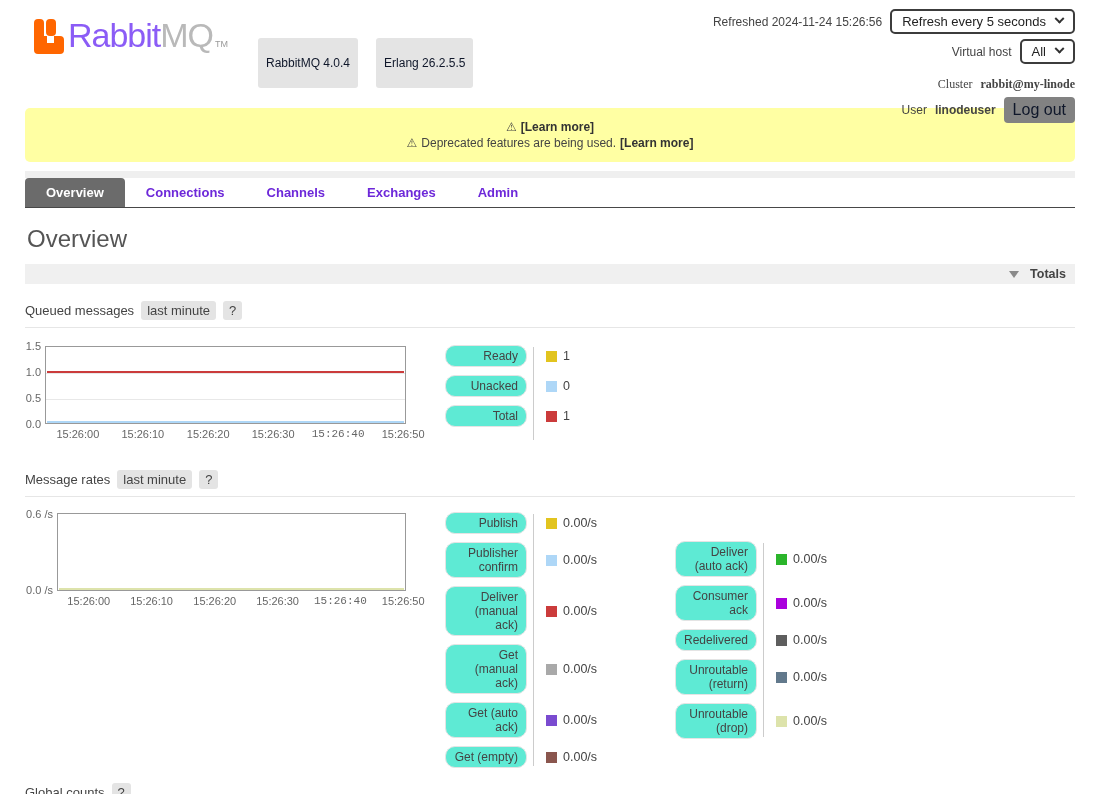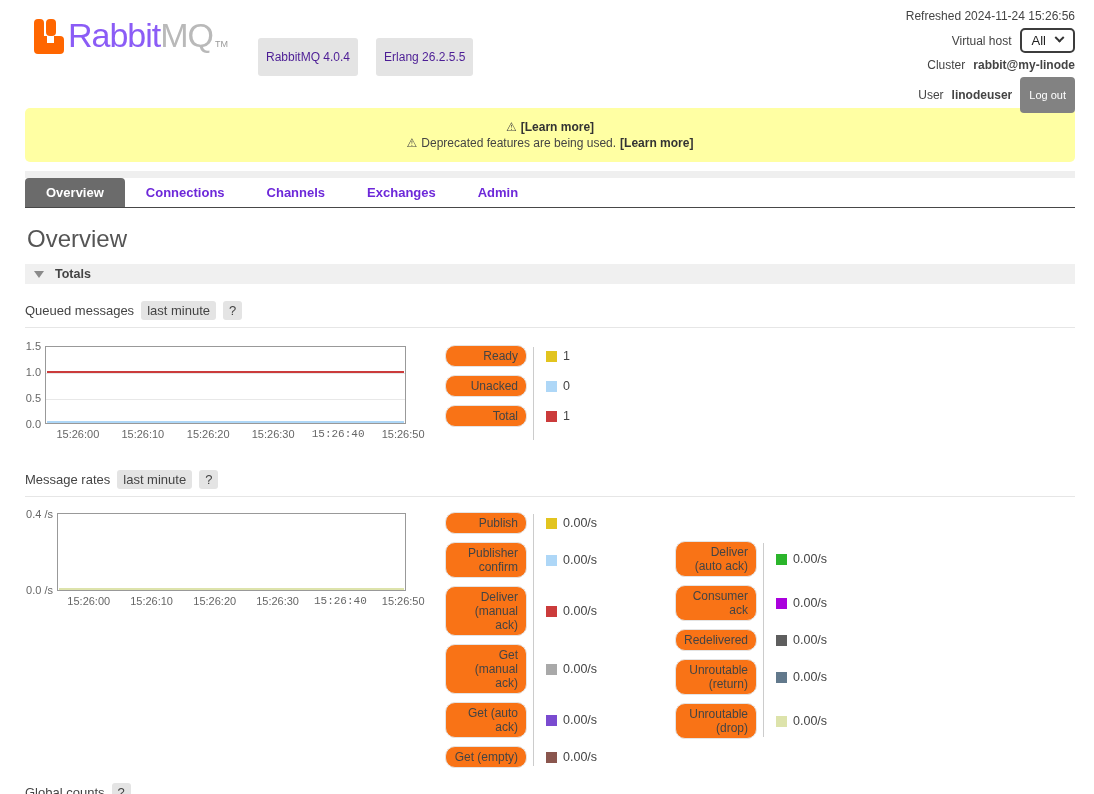--- a/index.html
+++ b/index.html
@@ -14,36 +14,36 @@
   
   .header { position: relative; height: 106px; }
   .logo { position: absolute; left: 9px; top: 16px; display: flex; align-items: flex-start; cursor: pointer; }
   .logo-mark { margin-top: 3px; }
   .logo-text { font-size: 34px; font-weight: 500; letter-spacing: -1px; line-height: 38px; margin-left: 4px; }
   .logo-rabbit { color: #8b5cf6; }
   .logo-mq { color: #b9b9b9; }
   .logo-tm { font-size: 9px; color: #9a9a9a; align-self: flex-end; margin: 5px 0 6px 2px; letter-spacing: 0; }
   .version-badges { position: absolute; left: 233px; top: 38px; display: flex; gap: 18px; }
   .badge {
-    background: #e4e4e4; color: #4c1d95; border-radius: 3px;
-    padding: 12px 8px; font-size: 12px; white-space: nowrap;
+    background: #e4e4e4; color: #0f172a; border-radius: 3px;
+    padding: 18px 8px; font-size: 12px; white-space: nowrap;
   }
   .meta { position: absolute; right: 0; top: 9px; display: flex; flex-direction: column; align-items: flex-end; gap: 5px; }
   .meta-row { display: flex; align-items: center; gap: 8px; }
   .select {
     display: inline-flex; align-items: center; gap: 10px;
     border: 2px solid #3c3c3c; border-radius: 5px; background: #fff;
     padding: 2px 10px; font-size: 13px; color: #222; cursor: pointer; height: 25px;
   }
   .chev { width: 7px; height: 7px; border-right: 2px solid #333; border-bottom: 2px solid #333;
     transform: rotate(45deg) translate(-2px,-2px); }
   .bold { font-weight: bold; }
   .logout-btn {
-    background: #828282; color: #ffffff; border: none; border-radius: 4px;
-    padding: 12px 9px; font-size: 11px; font-family: inherit; cursor: pointer;
+    background: #828282; color: #0f172a; border: none; border-radius: 4px;
+    padding: 4px 9px; font-size: 16px; font-family: inherit; cursor: pointer;
   }
 
   
   .banner {
     margin: 2px 0 9px 0; background: #ffffa3; border-radius: 5px;
     height: 54px; display: flex; flex-direction: column; justify-content: center;
     align-items: center; gap: 2px; font-size: 12px; color: #444;
   }
   .banner-line { display: flex; gap: 4px; }
   .banner-link { font-weight: bold; color: #333; cursor: pointer; }
@@ -54,21 +54,21 @@
   .tab {
     padding: 8px 21px; font-size: 13px; font-weight: bold; color: #6d28d9;
     cursor: pointer; border-radius: 4px 4px 0 0; line-height: 13px;
   }
   .tab.active { background: #6b6b6b; color: #fff; }
 
   
   h1.page-title { font-size: 24px; font-weight: 400; color: #555; margin: 17px 0 11px 2px; }
   .section-strip {
     background: #f0f0f0; height: 20px; display: flex; align-items: center;
-    gap: 11px; padding: 0 9px; cursor: pointer;
+    gap: 11px; padding: 0 9px; cursor: pointer; justify-content: flex-end;
   }
   .tri-down { width: 0; height: 0; border-left: 5px solid transparent; border-right: 5px solid transparent; border-top: 7px solid #8a8a8a; }
   .section-strip b { font-size: 12.5px; color: #444; }
 
   .h3row {
     display: flex; align-items: center; gap: 7px;
     padding-bottom: 7px; border-bottom: 1px solid #e6e6e6;
     font-size: 13px; color: #444;
   }
   .h3row.mt1 { margin-top: 17px; }
@@ -95,21 +95,21 @@
   .xt { position: absolute; transform: translateX(-50%); white-space: nowrap; }
   .xt-0 { left: 9.1%; } .xt-1 { left: 27.1%; } .xt-2 { left: 45.2%; }
   .xt-3 { left: 63.2%; } .xt-4 { left: 81.2%; font-family: Liberation Mono, monospace; } .xt-5 { left: 99.2%; }
 
   
   .legend { position: relative; margin-left: 39px; margin-top: 3px; }
   .legend-col { display: flex; flex-direction: column; gap: 8px; }
   .legend-divider { position: absolute; left: 88px; top: 2px; bottom: 2px; width: 1px; background: #ccc; }
   .lrow { display: flex; align-items: center; min-height: 22px; }
   .lbox {
-    width: 82px; flex: none; background: #f97316; border: 1px solid #e4e4e4;
+    width: 82px; flex: none; background: #5eead4; border: 1px solid #e4e4e4;
     border-radius: 10px; padding: 3px 8px; text-align: right;
     font-size: 12px; line-height: 14px; color: #444;
   }
   .lval { display: flex; align-items: center; gap: 6px; margin-left: 19px; font-size: 12.5px; color: #444; }
   .swatch { width: 11px; height: 11px; flex: none; }
   .legend-groups { display: flex; margin-left: 39px; margin-top: 3px; align-items: center; }
   .legend-group { position: relative; width: 230px; flex: none; }
 </style>
 </head>
 <body>
@@ -127,29 +127,33 @@
       <span class="logo-text"><span class="logo-rabbit">Rabbit</span><span class="logo-mq">MQ</span></span>
       <span class="logo-tm">TM</span>
     </div>
     <div class="version-badges">
       <span class="badge">RabbitMQ 4.0.4</span>
       <span class="badge">Erlang 26.2.5.5</span>
     </div>
     <div class="meta">
       <div class="meta-row">
         <span>Refreshed 2024-11-24 15:26:56</span>
+        <span class="select">
+          <span>Refresh every 5 seconds</span>
+          <span class="chev"></span>
+        </span>
       </div>
       <div class="meta-row">
         <span>Virtual host</span>
         <span class="select">
           <span>All</span>
           <span class="chev"></span>
         </span>
       </div>
-      <div class="meta-row" style="margin-top:0;">
+      <div class="meta-row" style="margin-top:8px;font-family:Liberation Serif, serif;">
         <span>Cluster</span>
         <span class="bold">rabbit@my-linode</span>
       </div>
       <div class="meta-row">
         <span>User</span>
         <span class="bold">linodeuser</span>
         <button class="logout-btn">Log out</button>
       </div>
     </div>
   </div>
@@ -243,21 +247,21 @@
 
   <div class="h3row mt2">
     <span>Message rates</span>
     <span class="range-badge">last minute</span>
     <span class="help-badge">?</span>
   </div>
 
   <div class="chart-flex" style="margin-top:12px;">
     <div class="chart-wrap">
       <div class="ylabels ylabels-r">
-        <span class="ylab" style="top:-2px;">0.4 /s</span>
+        <span class="ylab" style="top:-2px;">0.6 /s</span>
         <span class="ylab" style="top:74px;">0.0 /s</span>
       </div>
       <div class="plot plot-r">
         <div class="series-line" style="top: 74px; background-color: rgb(221, 227, 171);"></div>
       </div>
       <div class="xlabels xlabels-r">
         <span class="xt xt-0">15:26:00</span>
         <span class="xt xt-1">15:26:10</span>
         <span class="xt xt-2">15:26:20</span>
         <span class="xt xt-3">15:26:30</span>

